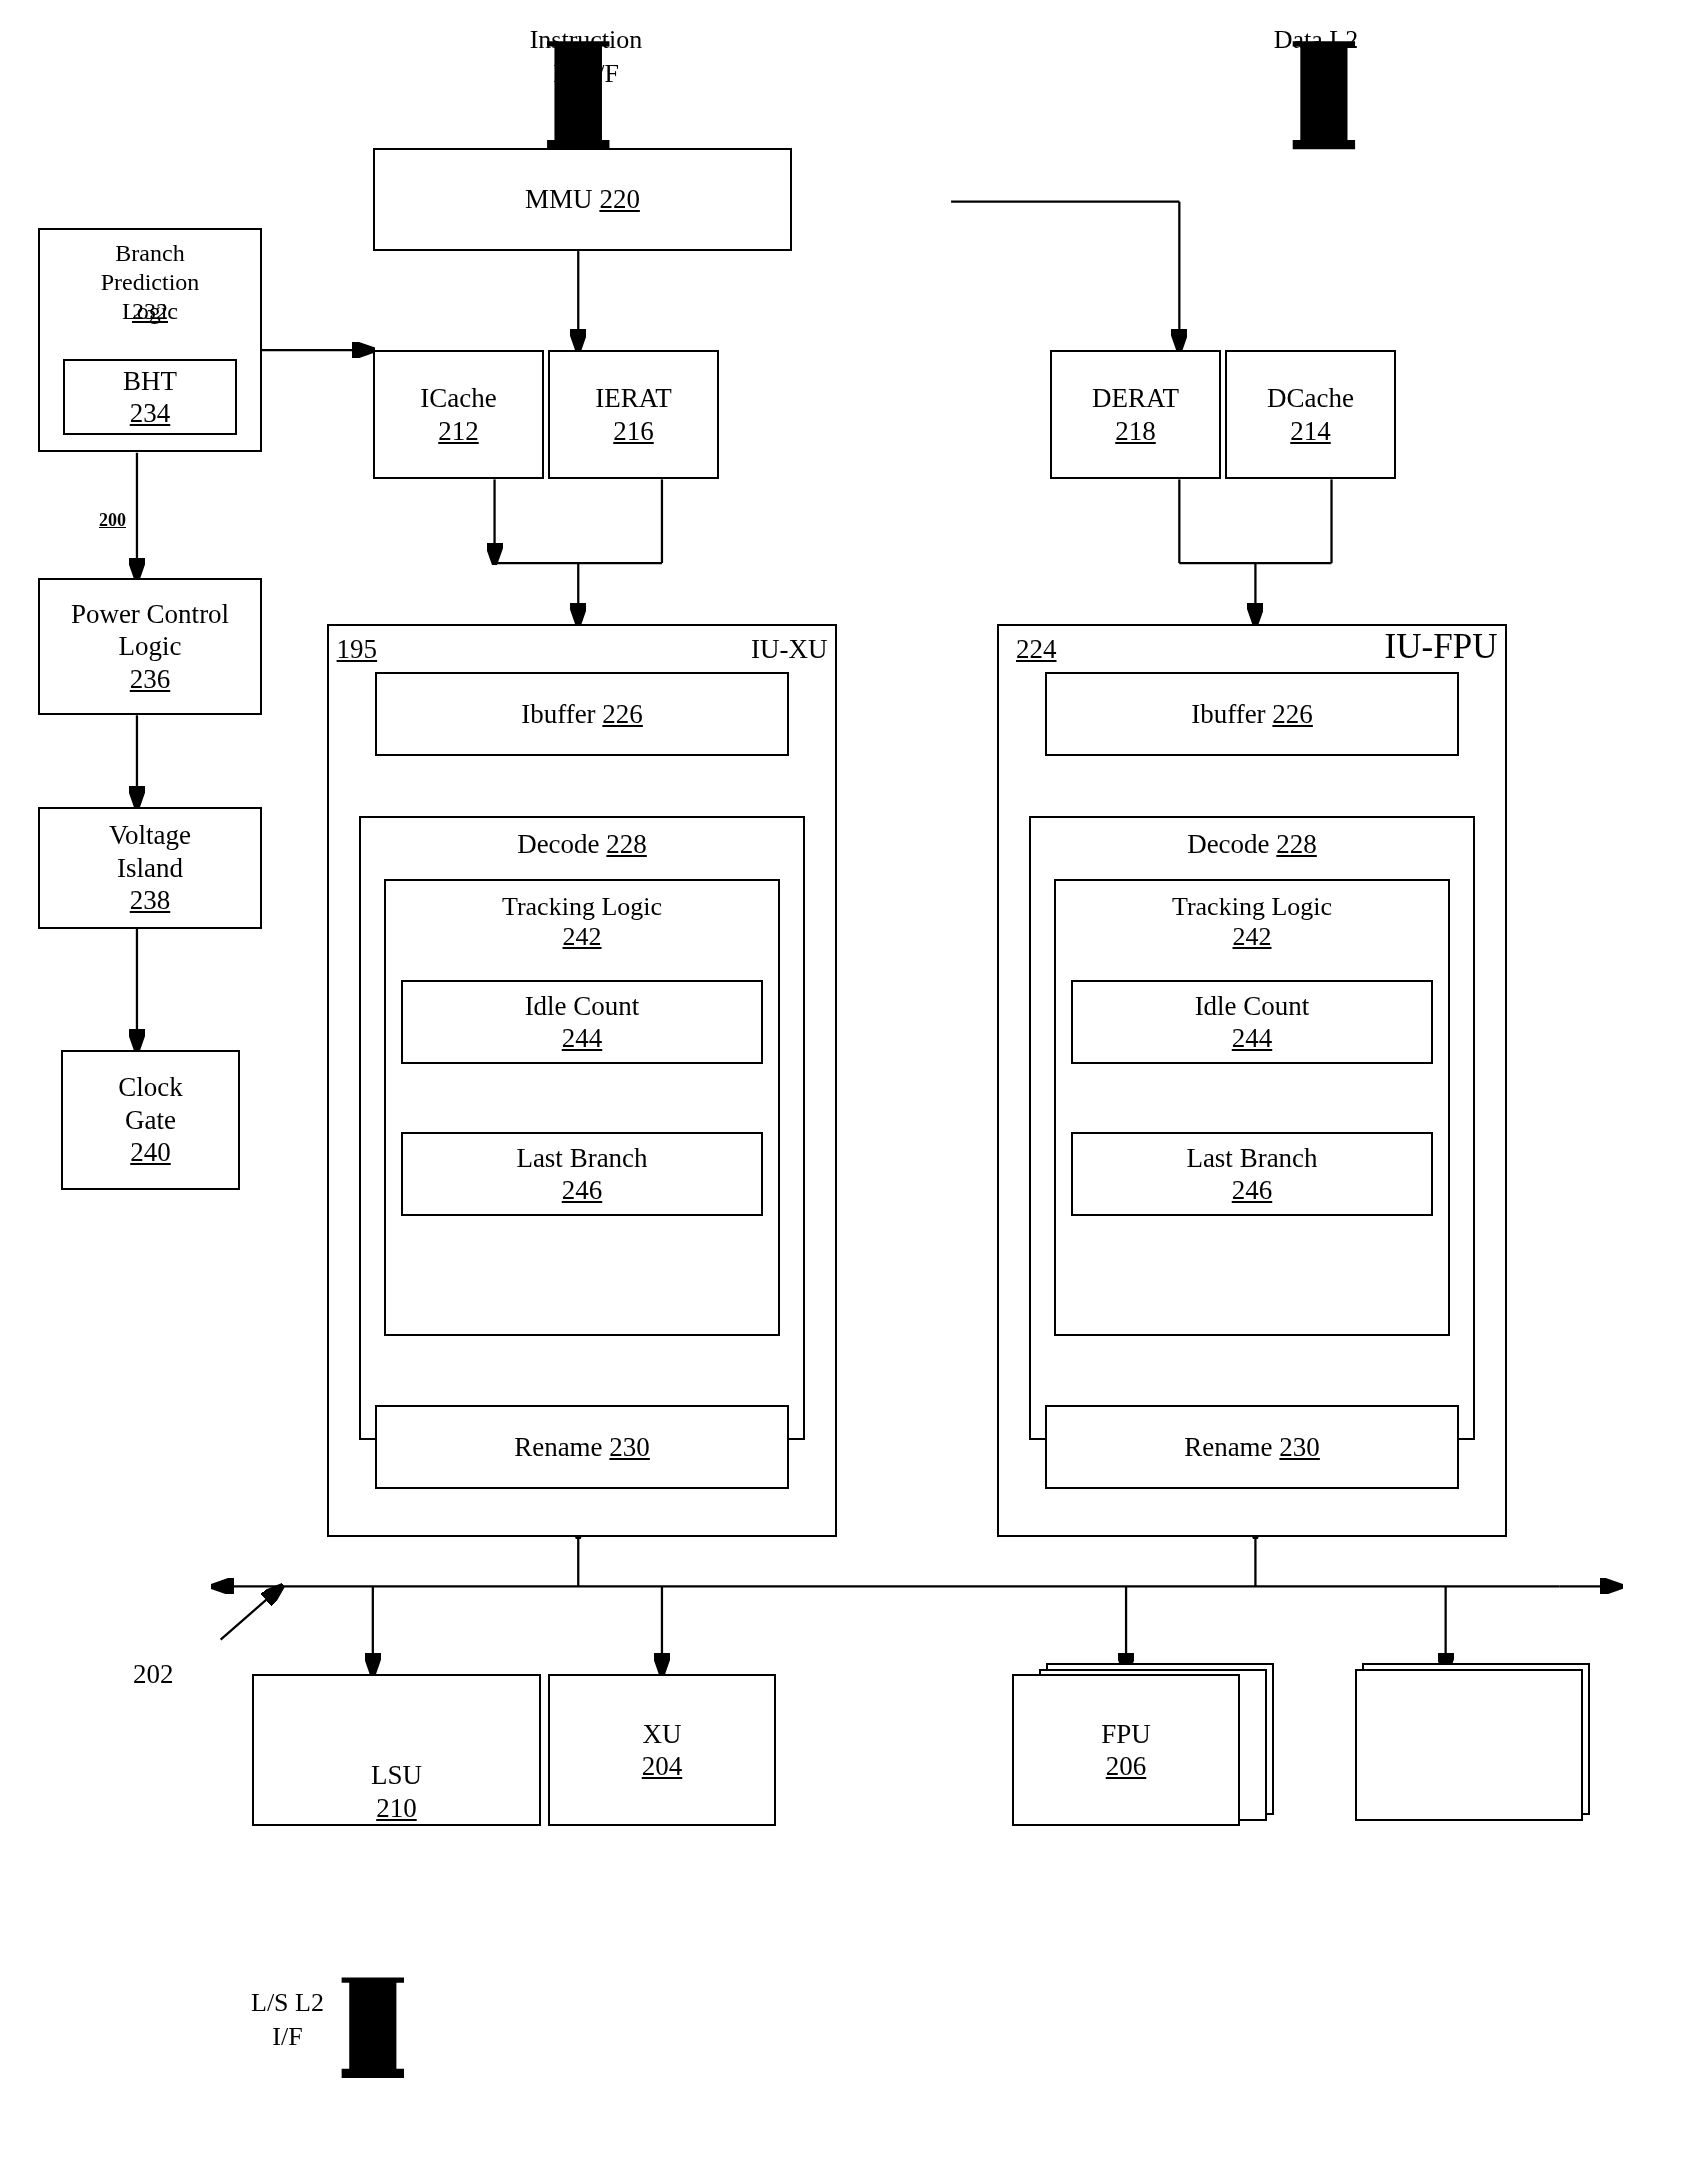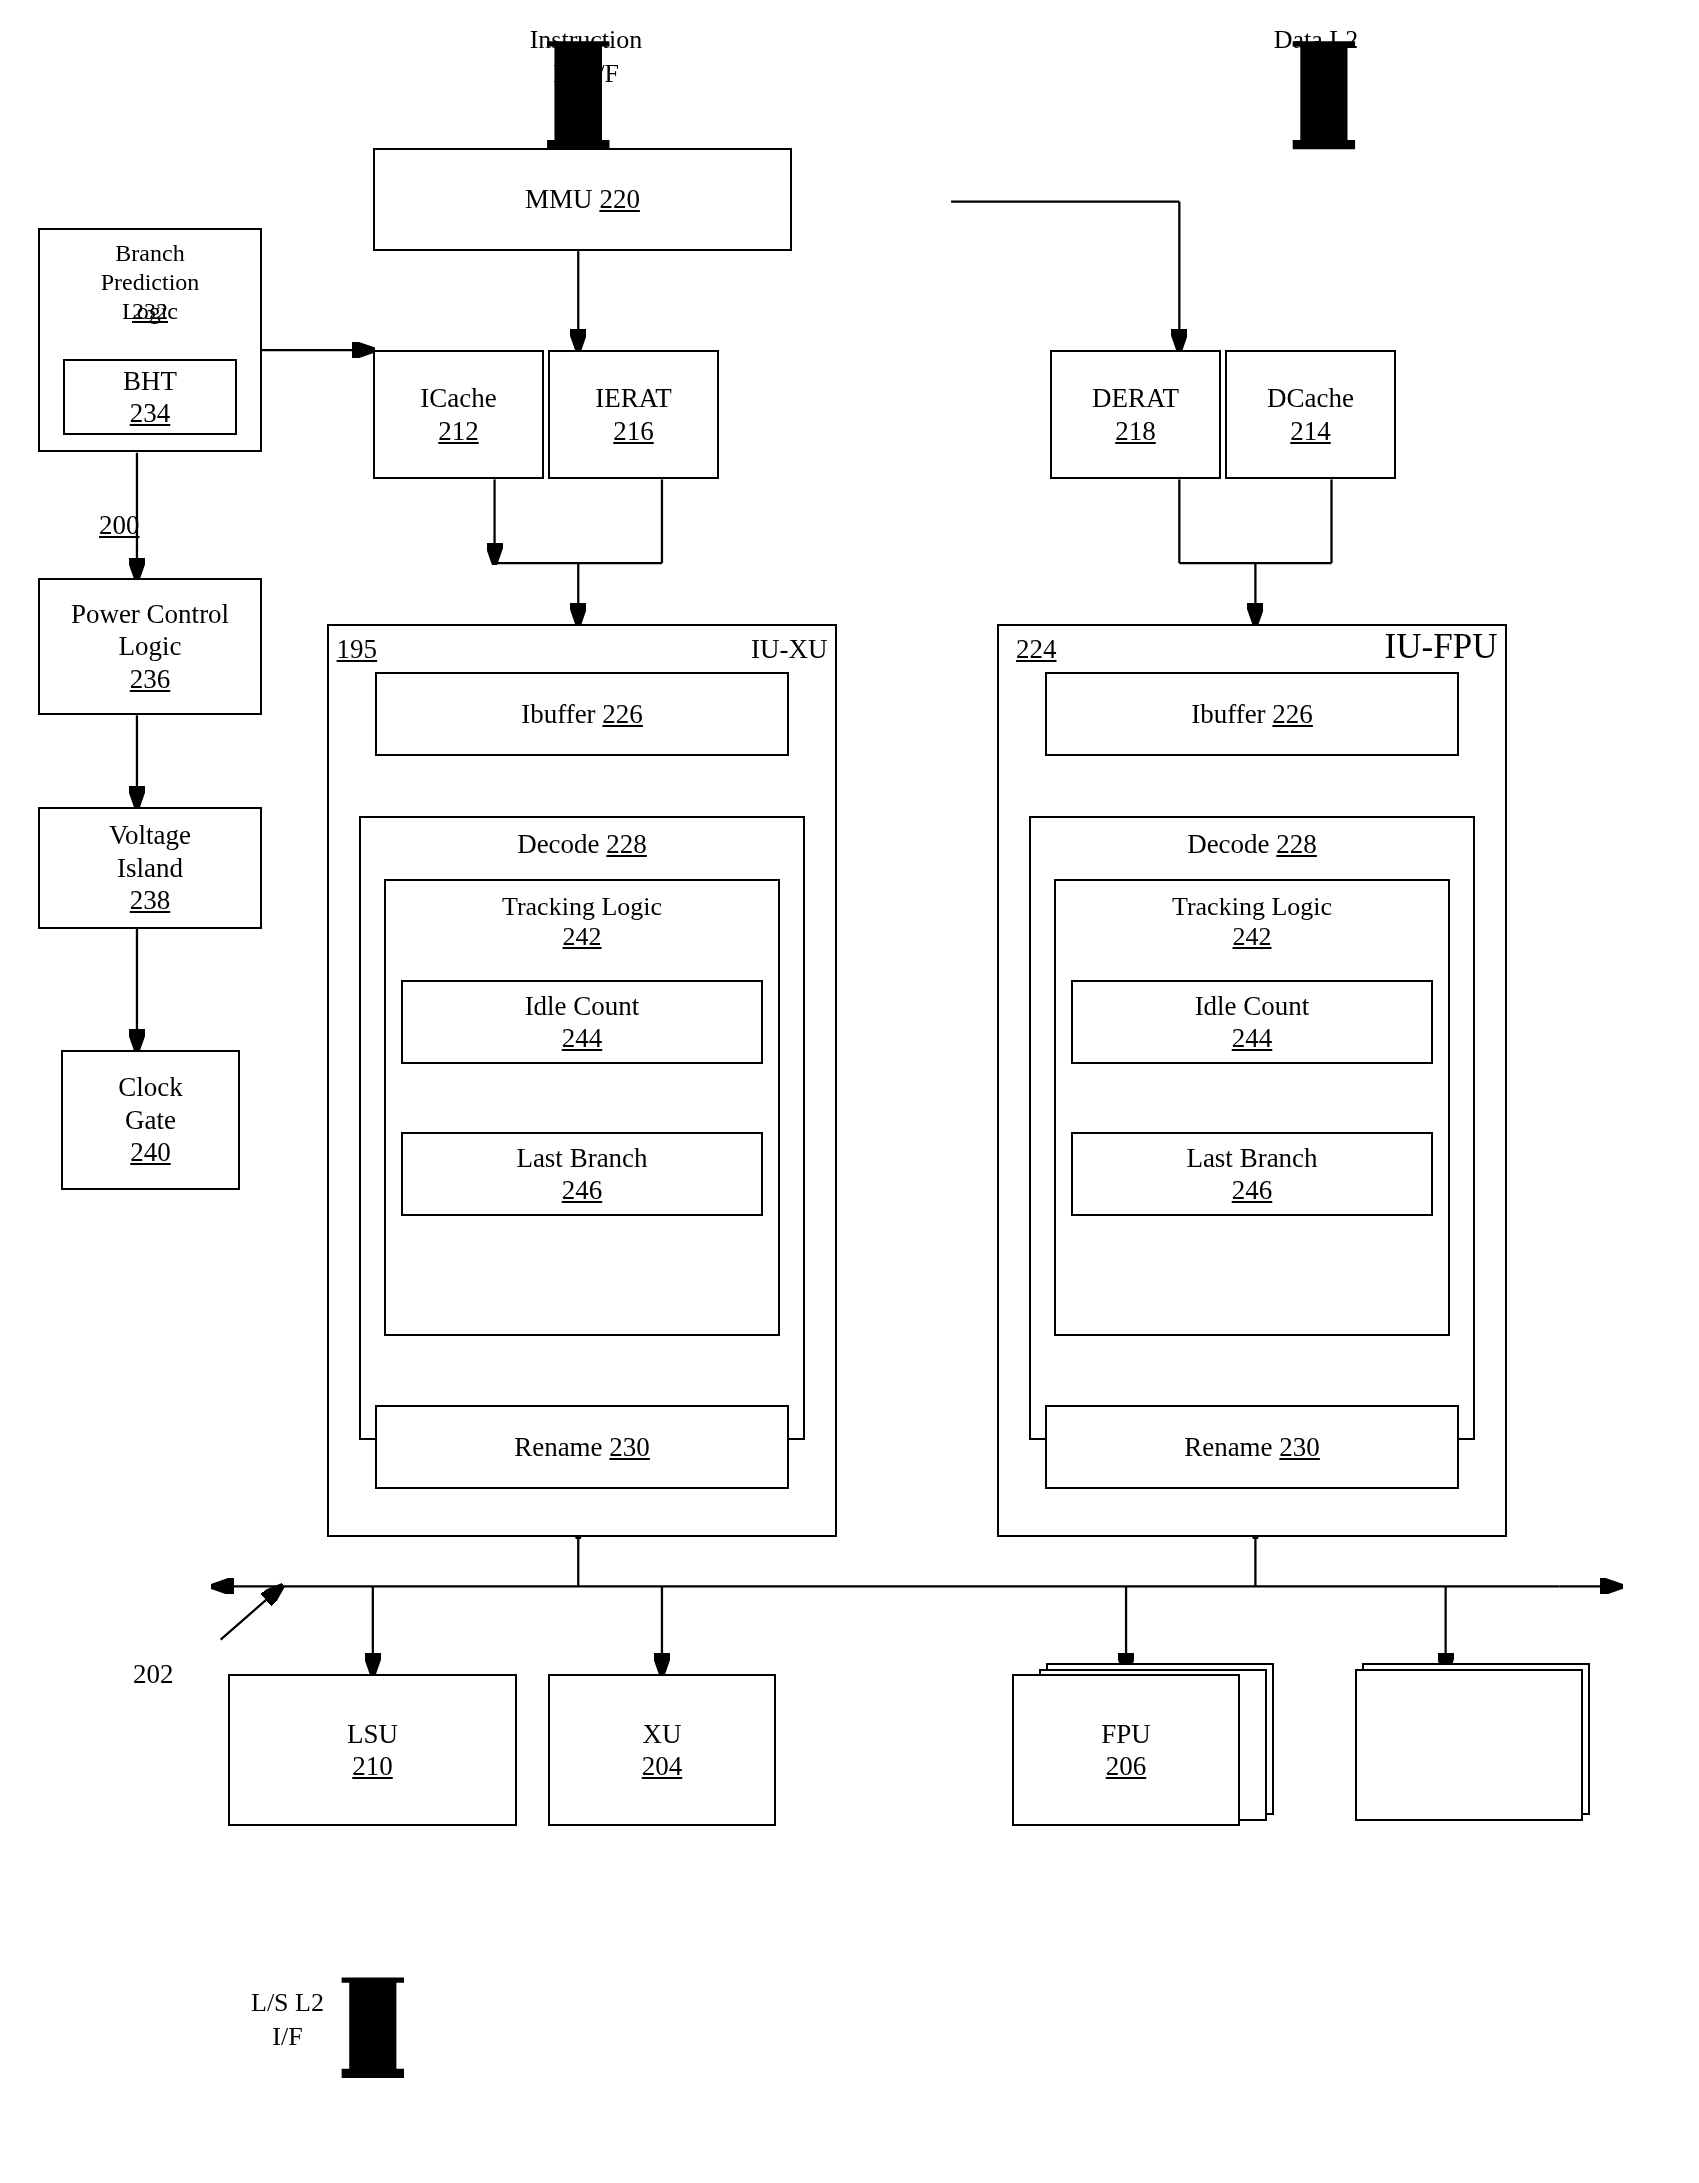--- a/index.html
+++ b/index.html
@@ -289,21 +289,21 @@
       </div>
     </div>
 
     <div class="box" style="position:absolute; bottom:46px; left:46px; right:46px; height:84px;">
       <span class="box-label">
         Rename <span class="underline">230</span>
       </span>
     </div>
   </div>
 
-  <div class="box" style="left:228px; top:1674px; width:289px; height:152px;">
+  <div class="box" style="left:252px; top:1674px; width:289px; height:152px;justify-content:flex-end;">
     <span class="box-label">
       LSU<br><span class="underline">210</span>
     </span>
   </div>
 
   <div class="box" style="left:548px; top:1674px; width:228px; height:152px;">
     <span class="box-label">
       XU<br><span class="underline">204</span>
     </span>
   </div>
@@ -320,21 +320,21 @@
   <div class="box" style="left:1355px; top:1669px; width:228px; height:152px; background:#fff; z-index:2;"></div>
 
   <div class="label-outside" style="left:510px; top:23px; width:152px; font-size:26px; text-align:center; line-height:1.3;">
     Instruction<br>L2 I/F
   </div>
 
   <div class="label-outside" style="left:1240px; top:23px; width:152px; font-size:26px; text-align:center; line-height:1.3;">
     Data L2<br>I/F
   </div>
 
-  <div class="label-outside" style="left:99px; top:510px; font-size:27px;">
+  <div class="label-outside" style="left:99px; top:510px; font-size:18px;font-weight:bold;">
     <span class="underline">200</span>
   </div>
 
   <div class="label-outside" style="left:133px; top:1659px; font-size:27px;">
     <span>202</span>
   </div>
 
   <div class="label-outside" style="left:251px; top:1986px; font-size:26px; text-align:center; line-height:1.3;">
     L/S L2<br>I/F
   </div>

